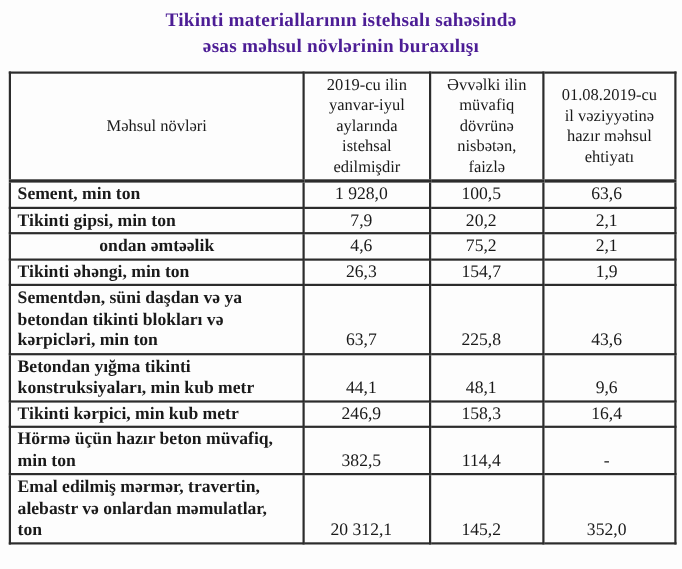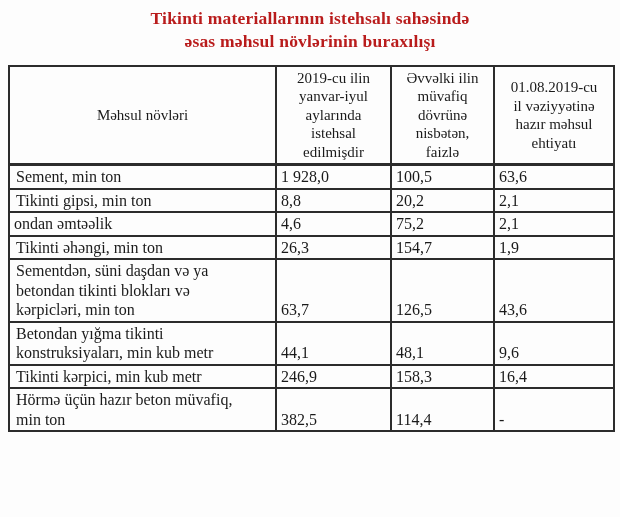--- a/index.html
+++ b/index.html
@@ -16,21 +16,21 @@
     position: relative;
   }
   .page-title {
     text-align: center;
     font-weight: bold;
     font-size: 17.5px;
     line-height: 23px;
     padding-top: 7px;
     white-space: pre-line;
     letter-spacing: 0.2px;
-    color: #b91c1c;
+    color: #4c1d95;
   }
   table.stat-table {
     border-collapse: collapse;
     table-layout: fixed;
     width: 605px;
     margin: 12px 0 0 8px;
     border: 2px solid #2c2c2c;
   }
   .stat-table th,
   .stat-table td {
@@ -51,27 +51,28 @@
   .stat-table tbody td {
     font-size: 16px;
     line-height: 19.5px;
     vertical-align: bottom;
     padding: 1px 4px 1px 4px;
   }
   .stat-table td.label-cell {
     text-align: left;
     padding-left: 6px;
     white-space: pre-line;
+    font-weight: bold;
   }
   .stat-table tr.sub-row td.label-cell {
-    text-align: left;
+    text-align: center;
     padding-left: 4px;
   }
   .stat-table td.num-cell {
-    text-align: left;
+    text-align: center;
     padding-right: 14px;
   }
   .stat-table td.num-cell.stock-cell {
     padding-right: 9px;
   }
   col.c-name    { width: 267px; }
   col.c-produced{ width: 115px; }
   col.c-percent { width: 103px; }
   col.c-stock   { width: 120px; }
 </style>
@@ -109,42 +110,42 @@
   </thead>
   <tbody>
     <tr>
       <td class="label-cell">Sement, min ton</td>
       <td class="num-cell">1 928,0</td>
       <td class="num-cell">100,5</td>
       <td class="num-cell stock-cell">63,6</td>
     </tr>
     <tr>
       <td class="label-cell">Tikinti gipsi, min ton</td>
-      <td class="num-cell">8,8</td>
+      <td class="num-cell">7,9</td>
       <td class="num-cell">20,2</td>
       <td class="num-cell stock-cell">2,1</td>
     </tr>
     <tr class="sub-row">
       <td class="label-cell">ondan əmtəəlik</td>
       <td class="num-cell">4,6</td>
       <td class="num-cell">75,2</td>
       <td class="num-cell stock-cell">2,1</td>
     </tr>
     <tr>
       <td class="label-cell">Tikinti əhəngi, min ton</td>
       <td class="num-cell">26,3</td>
       <td class="num-cell">154,7</td>
       <td class="num-cell stock-cell">1,9</td>
     </tr>
     <tr>
       <td class="label-cell">Sementdən, süni daşdan və ya
 betondan tikinti blokları və
 kərpicləri, min ton</td>
       <td class="num-cell">63,7</td>
-      <td class="num-cell">126,5</td>
+      <td class="num-cell">225,8</td>
       <td class="num-cell stock-cell">43,6</td>
     </tr>
     <tr>
       <td class="label-cell">Betondan yığma tikinti
 konstruksiyaları, min kub metr</td>
       <td class="num-cell">44,1</td>
       <td class="num-cell">48,1</td>
       <td class="num-cell stock-cell">9,6</td>
     </tr>
     <tr>
@@ -153,14 +154,22 @@
       <td class="num-cell">158,3</td>
       <td class="num-cell stock-cell">16,4</td>
     </tr>
     <tr>
       <td class="label-cell">Hörmə üçün hazır beton müvafiq,
 min ton</td>
       <td class="num-cell">382,5</td>
       <td class="num-cell">114,4</td>
       <td class="num-cell stock-cell">-</td>
     </tr>
+    <tr>
+      <td class="label-cell">Emal edilmiş mərmər, travertin,
+alebastr və onlardan məmulatlar,
+ton</td>
+      <td class="num-cell">20 312,1</td>
+      <td class="num-cell">145,2</td>
+      <td class="num-cell stock-cell">352,0</td>
+    </tr>
   </tbody>
 </table>
 
 </body></html>

